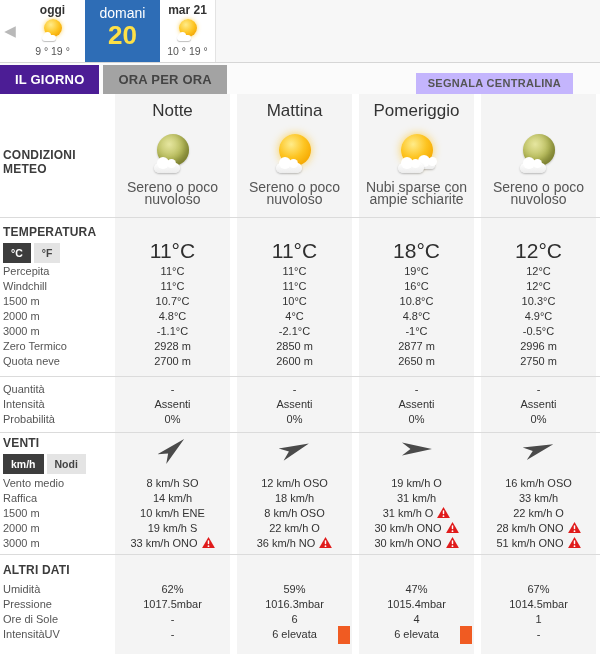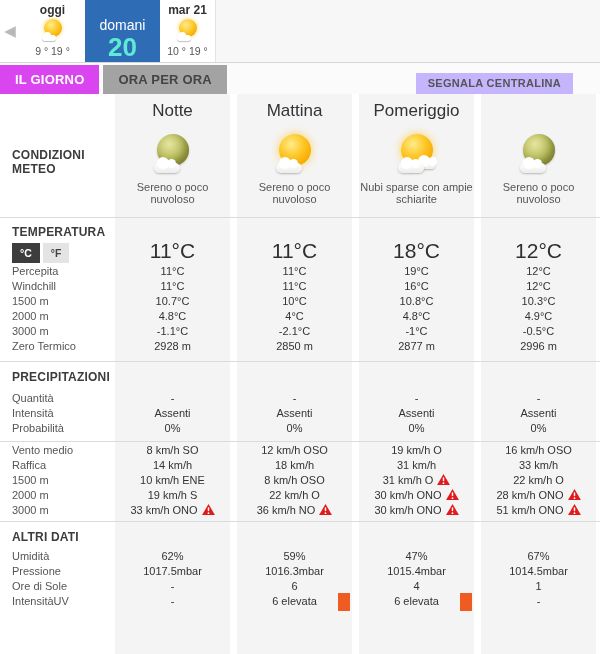--- a/index.html
+++ b/index.html
@@ -7,55 +7,55 @@
     width:600px;height:654px;overflow:hidden;background:#fff;
     font-family:"Liberation Sans", sans-serif;color:#333;
     -webkit-font-smoothing:antialiased;position:relative;
   }
   
   .daybar{height:62px;display:flex;align-items:stretch;border-bottom:1px solid #d6d6d6;background:#fff;}
   .prev{width:20px;display:flex;align-items:center;justify-content:center;color:#b9b9b9;font-size:15px;cursor:pointer;}
   .tile{width:65px;display:flex;flex-direction:column;align-items:center;justify-content:flex-start;padding-top:3px;box-sizing:border-box;cursor:pointer;}
   .tile .dlabel{font-size:12px;font-weight:bold;color:#333;line-height:14px;}
   .tile .dtemps{font-size:10.5px;color:#555;line-height:13px;margin-top:1px;}
-  .tile.selected{width:75px;background:#2e6db6;color:#fff;padding-top:6px;justify-content:flex-end;}
+  .tile.selected{width:75px;background:#2e6db6;color:#fff;padding-top:6px;}
   .tile.selected .dlabel{color:#fff;font-weight:normal;font-size:14px;}
-  .tile.selected .dnum{font-size:26px;font-weight:bold;color:#5eead4;line-height:30px;}
+  .tile.selected .dnum{font-size:26px;font-weight:bold;color:#fde047;line-height:30px;}
   .tile3{width:55px;}
   .dayfill{flex:1;background:#f7f7f7;border-left:1px solid #e3e3e3;}
   
   .dicon{position:relative;width:26px;height:26px;margin:1px 0 0 0;}
   .dicon .orb{position:absolute;left:4px;top:1px;width:18px;height:18px;border-radius:50%;
     background:radial-gradient(circle at 38% 32%,#ffec8a 0%,#fdc421 50%,#f1a000 85%);box-shadow:0 0 4px rgba(253,196,33,.7);}
   .dicon .cloud{position:absolute;left:2px;bottom:3px;width:14px;height:6px;background:#fff;border-radius:6px;box-shadow:0 1px 1px rgba(0,0,0,.25);}
   .dicon .cloud::before{content:"";position:absolute;left:2px;top:-3px;width:7px;height:7px;border-radius:50%;background:#fff;}
   
   .tabbar{height:31px;display:flex;align-items:flex-end;background:#fbfbfb;}
   .tab{height:29px;line-height:29px;padding:0 15px;font-size:13px;font-weight:bold;background:#a3a3a3;color:#444;cursor:pointer;letter-spacing:.2px;}
-  .tab.active{background:#d946ef;color:#fff;}
+  .tab.active{background:#4c1d95;color:#fff;}
   .tab + .tab{margin-left:4px;}
   .tabspacer{flex:1;}
   .report{border:0;background:#c4b5fd;color:#555;font-family:inherit;font-weight:bold;font-size:11px;height:21px;line-height:21px;padding:0 12px;margin:0 27px 0 0;cursor:pointer;letter-spacing:.3px;}
   
   .main{position:relative;height:561px;overflow:hidden;}
   .stripe{position:absolute;top:0;bottom:0;width:115px;background:#f4f4f4;z-index:0;}
   .s0{left:115px;} .s1{left:237px;} .s2{left:359px;} .s3{left:481px;}
   .trow{position:relative;z-index:1;display:flex;align-items:center;height:15px;font-size:11px;}
-  .rlabel{width:115px;box-sizing:border-box;padding-left:12px;color:#555;}
+  .rlabel{width:115px;box-sizing:border-box;padding-left:3px;color:#555;}
   .cell{width:122px;box-sizing:border-box;padding-right:7px;text-align:center;color:#333;position:relative;}
   .cell:last-child{width:115px;padding-right:0;}
   .sec{border-top:1px solid #dbdbdb;position:relative;z-index:1;}
   .sechead{font-size:12px;font-weight:bold;color:#3c3c3c;letter-spacing:.2px;}
   
   .heads{height:34px;align-items:center;}
   .chead{font-size:17px;color:#333;}
   
   .conditions{height:89px;align-items:flex-start;}
   .conditions .rlabel{margin-top:20px;}
-  .cond .cdesc{font-size:11px;color:#555;line-height:12px;margin-top:3px;}
+  .cond .cdesc{font-size:14px;color:#555;line-height:12px;margin-top:3px;}
   .wicon{position:relative;width:48px;height:46px;margin:4px auto 0;}
   .wicon .orb{position:absolute;left:8px;top:2px;width:32px;height:32px;border-radius:50%;}
   .wicon.sun-cloud .orb,.wicon.sun-clouds .orb{
     background:radial-gradient(circle at 38% 32%,#ffec8a 0%,#fdc421 45%,#f6a800 78%,#ef9500 100%);
     box-shadow:0 0 8px rgba(253,196,33,.75);}
   .wicon.moon-cloud .orb{
     background:radial-gradient(circle at 38% 32%,#e6e6a0 0%,#b8bc5c 50%,#8c9038 85%,#777b2d 100%);
     box-shadow:inset -4px -4px 7px rgba(90,95,30,.45),0 1px 2px rgba(0,0,0,.2);}
   .wicon .cloud{position:absolute;left:5px;bottom:5px;width:26px;height:10px;background:linear-gradient(#fff,#ececec);border-radius:10px;box-shadow:0 1px 2px rgba(0,0,0,.25);}
   .wicon .cloud::before{content:"";position:absolute;left:3px;top:-6px;width:12px;height:12px;border-radius:50%;background:#fff;}
@@ -211,32 +211,32 @@
           <div class="cell"><span>-1°C</span></div>
           <div class="cell"><span>-0.5°C</span></div>
         </div>
         <div class="trow">
           <div class="rlabel">Zero Termico</div>
           <div class="cell"><span>2928 m</span></div>
           <div class="cell"><span>2850 m</span></div>
           <div class="cell"><span>2877 m</span></div>
           <div class="cell"><span>2996 m</span></div>
         </div>
+        <div class="trow">
+          <div class="rlabel">Quota neve</div>
+          <div class="cell"><span>2700 m</span></div>
+          <div class="cell"><span>2600 m</span></div>
+          <div class="cell"><span>2650 m</span></div>
+          <div class="cell"><span>2750 m</span></div>
+        </div>
       </div>
     <div class="pad8"></div>
   </section>
 
   <section class="sec">
-    <div class="trow prechd">
-      <div class="rlabel sechead">PRECIPITAZIONI</div>
-      <div class="cell"></div>
-        <div class="cell"></div>
-        <div class="cell"></div>
-        <div class="cell"></div>
-    </div>
     <div class="pad4"></div>
     <div id="prec-rows">
         <div class="trow">
           <div class="rlabel">Quantità</div>
           <div class="cell"><span>-</span></div>
           <div class="cell"><span>-</span></div>
           <div class="cell"><span>-</span></div>
           <div class="cell"><span>-</span></div>
         </div>
         <div class="trow">
@@ -251,20 +251,49 @@
           <div class="cell"><span>0%</span></div>
           <div class="cell"><span>0%</span></div>
           <div class="cell"><span>0%</span></div>
           <div class="cell"><span>0%</span></div>
         </div>
       </div>
     <div class="pad6"></div>
   </section>
 
   <section class="sec">
+    <div class="trow windhd">
+      <div class="rlabel">
+        <div class="sechead">VENTI</div>
+        <div class="toggle">
+          <span class="tbtn on">km/h</span>
+          <span class="tbtn off">Nodi</span>
+        </div>
+      </div>
+      <div class="cell">
+        <svg class="windarrow" width="30" height="16" viewBox="0 0 32 16" style="transform: rotate(-42deg);">
+            <path d="M32 8 L0 1 L9 8 L0 15 Z" fill="#4a4a4a"></path>
+          </svg>
+      </div>
+      <div class="cell">
+        <svg class="windarrow" width="30" height="16" viewBox="0 0 32 16" style="transform: rotate(-22deg);">
+            <path d="M32 8 L0 1 L9 8 L0 15 Z" fill="#4a4a4a"></path>
+          </svg>
+      </div>
+      <div class="cell">
+        <svg class="windarrow" width="30" height="16" viewBox="0 0 32 16" style="transform: rotate(0deg);">
+            <path d="M32 8 L0 1 L9 8 L0 15 Z" fill="#4a4a4a"></path>
+          </svg>
+      </div>
+      <div class="cell">
+        <svg class="windarrow" width="30" height="16" viewBox="0 0 32 16" style="transform: rotate(-18deg);">
+            <path d="M32 8 L0 1 L9 8 L0 15 Z" fill="#4a4a4a"></path>
+          </svg>
+      </div>
+    </div>
     <div id="wind-rows">
         <div class="trow">
           <div class="rlabel">Vento medio</div>
           <div class="cell"><span>8 km/h SO</span></div>
           <div class="cell"><span>12 km/h OSO</span></div>
           <div class="cell"><span>19 km/h O</span></div>
           <div class="cell"><span>16 km/h OSO</span></div>
         </div>
         <div class="trow">
           <div class="rlabel">Raffica</div>

